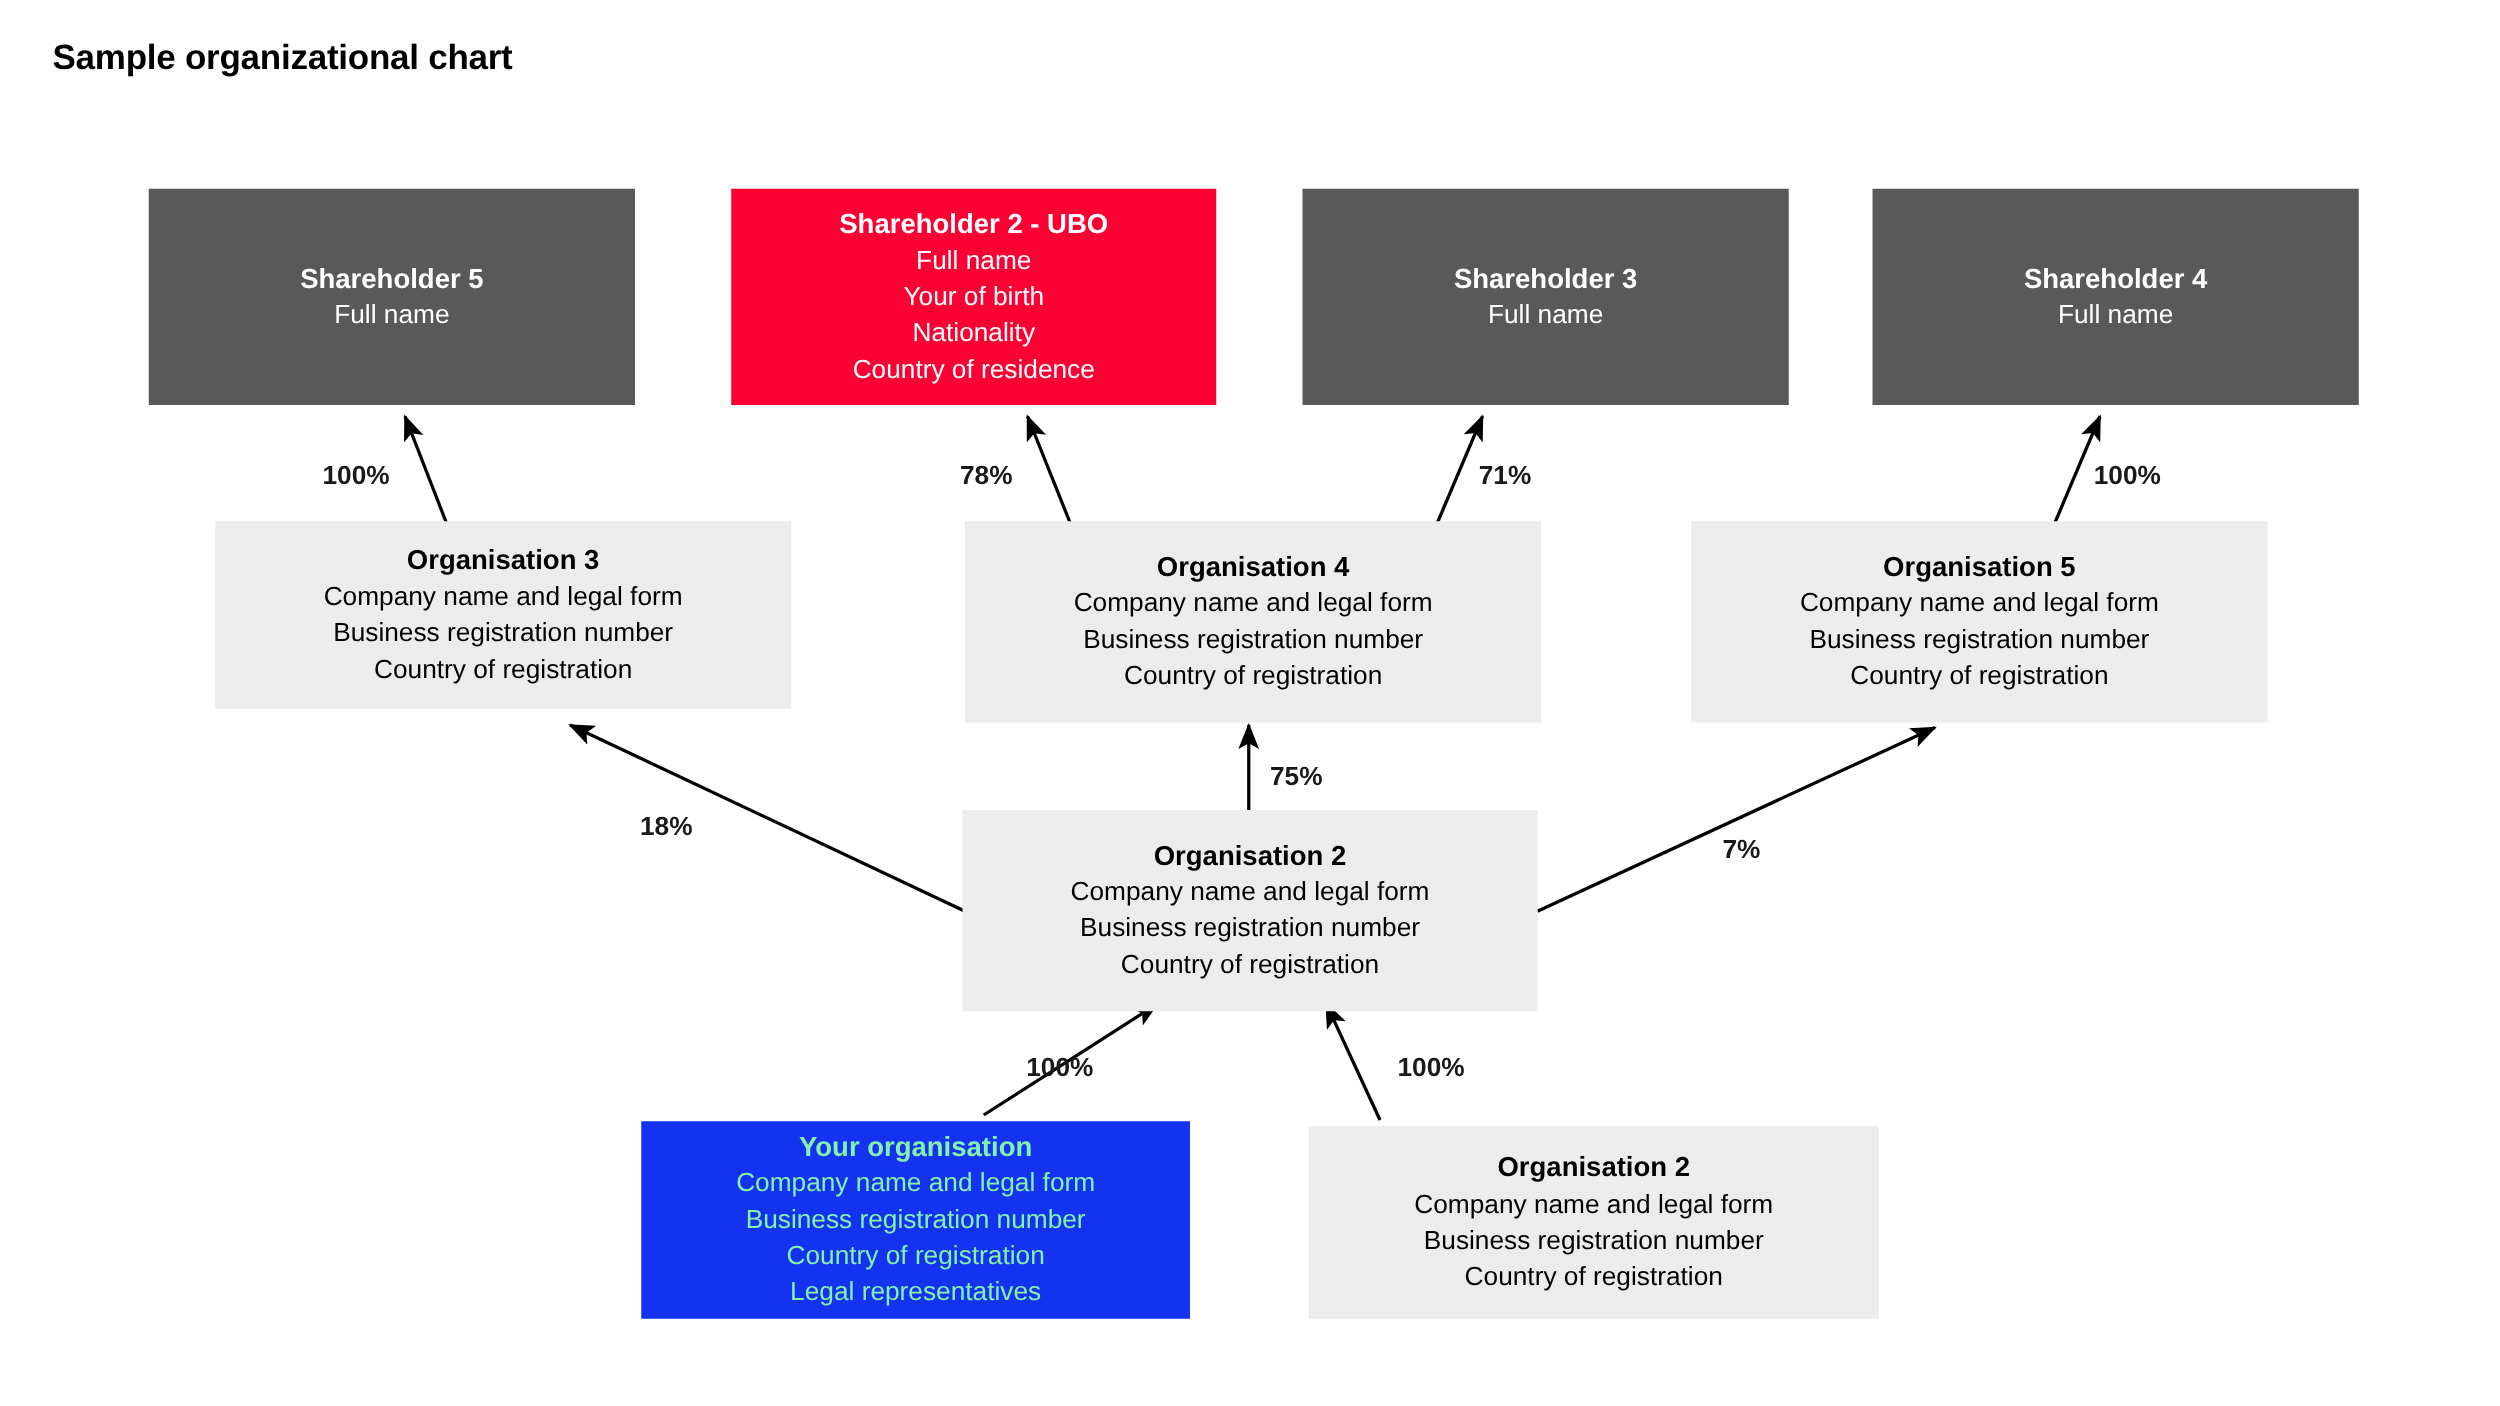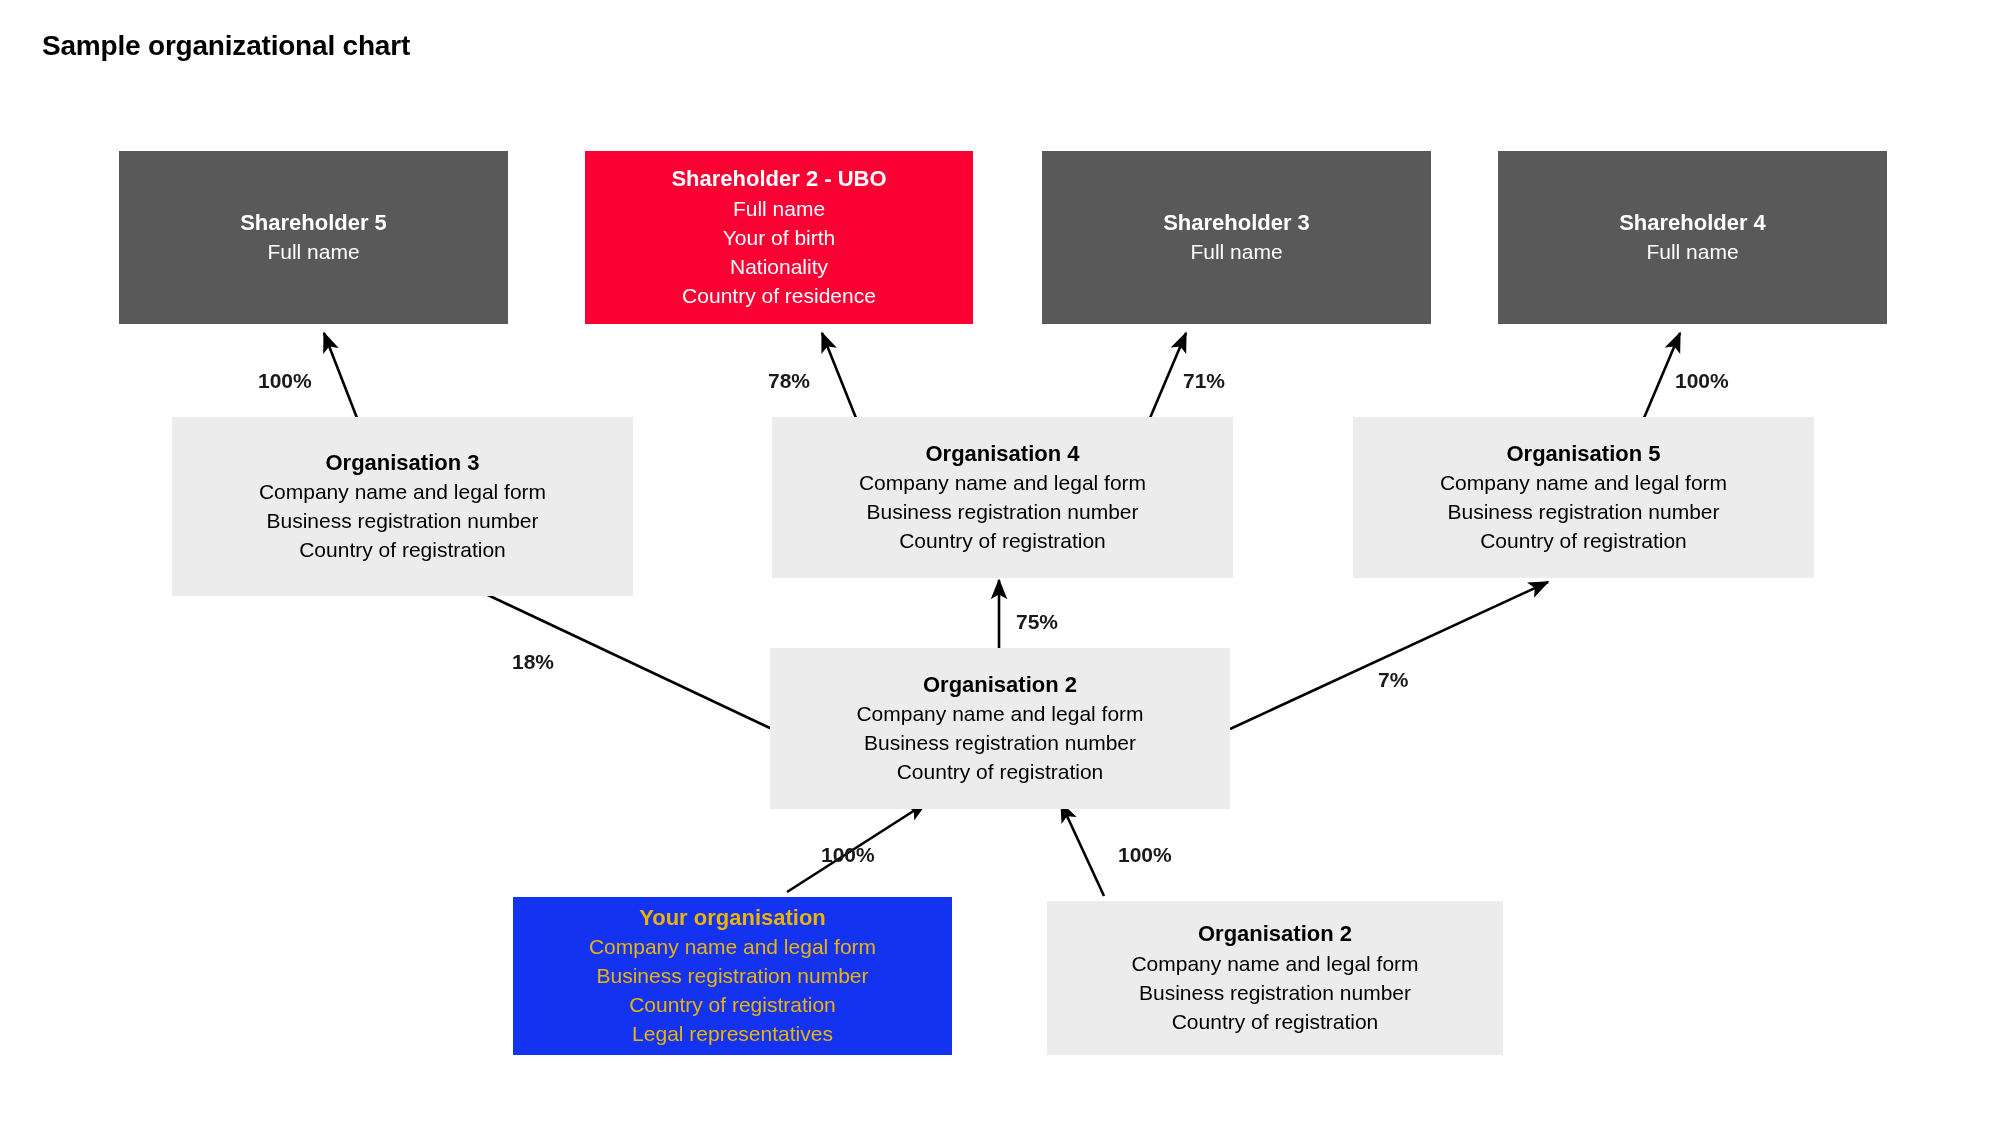--- a/index.html
+++ b/index.html
@@ -65,21 +65,21 @@
   .node-ubo {
     background: #fb0032;
     color: #ffffff;
   }
   .node-org {
     background: #ececec;
     color: #000000;
   }
   .node-self {
     background: #1433f0;
-    color: #eab308;
+    color: #86efac;
   }
   .edge-label {
     position: absolute;
     font-size: 21px;
     color: #1a1a1a;
     white-space: nowrap;
     font-weight: bold;
   }
 </style>
 </head>
@@ -131,21 +131,21 @@
   <div class="node node-shareholder" style="left:1042px; top:151px; width:389px; height:173px;">
     <div class="node-title">Shareholder 3</div>
     <div class="node-line">Full name</div>
   </div>
 
   <div class="node node-shareholder" style="left:1498px; top:151px; width:389px; height:173px;">
     <div class="node-title">Shareholder 4</div>
     <div class="node-line">Full name</div>
   </div>
 
-  <div class="node node-org" style="left:172px; top:417px; width:461px; height:179px;">
+  <div class="node node-org" style="left:172px; top:417px; width:461px; height:150px;">
     <div class="node-title">Organisation 3</div>
     <div class="node-line">Company name and legal form</div>
     <div class="node-line">Business registration number</div>
     <div class="node-line">Country of registration</div>
   </div>
 
   <div class="node node-org" style="left:772px; top:417px; width:461px; height:161px;">
     <div class="node-title">Organisation 4</div>
     <div class="node-line">Company name and legal form</div>
     <div class="node-line">Business registration number</div>

